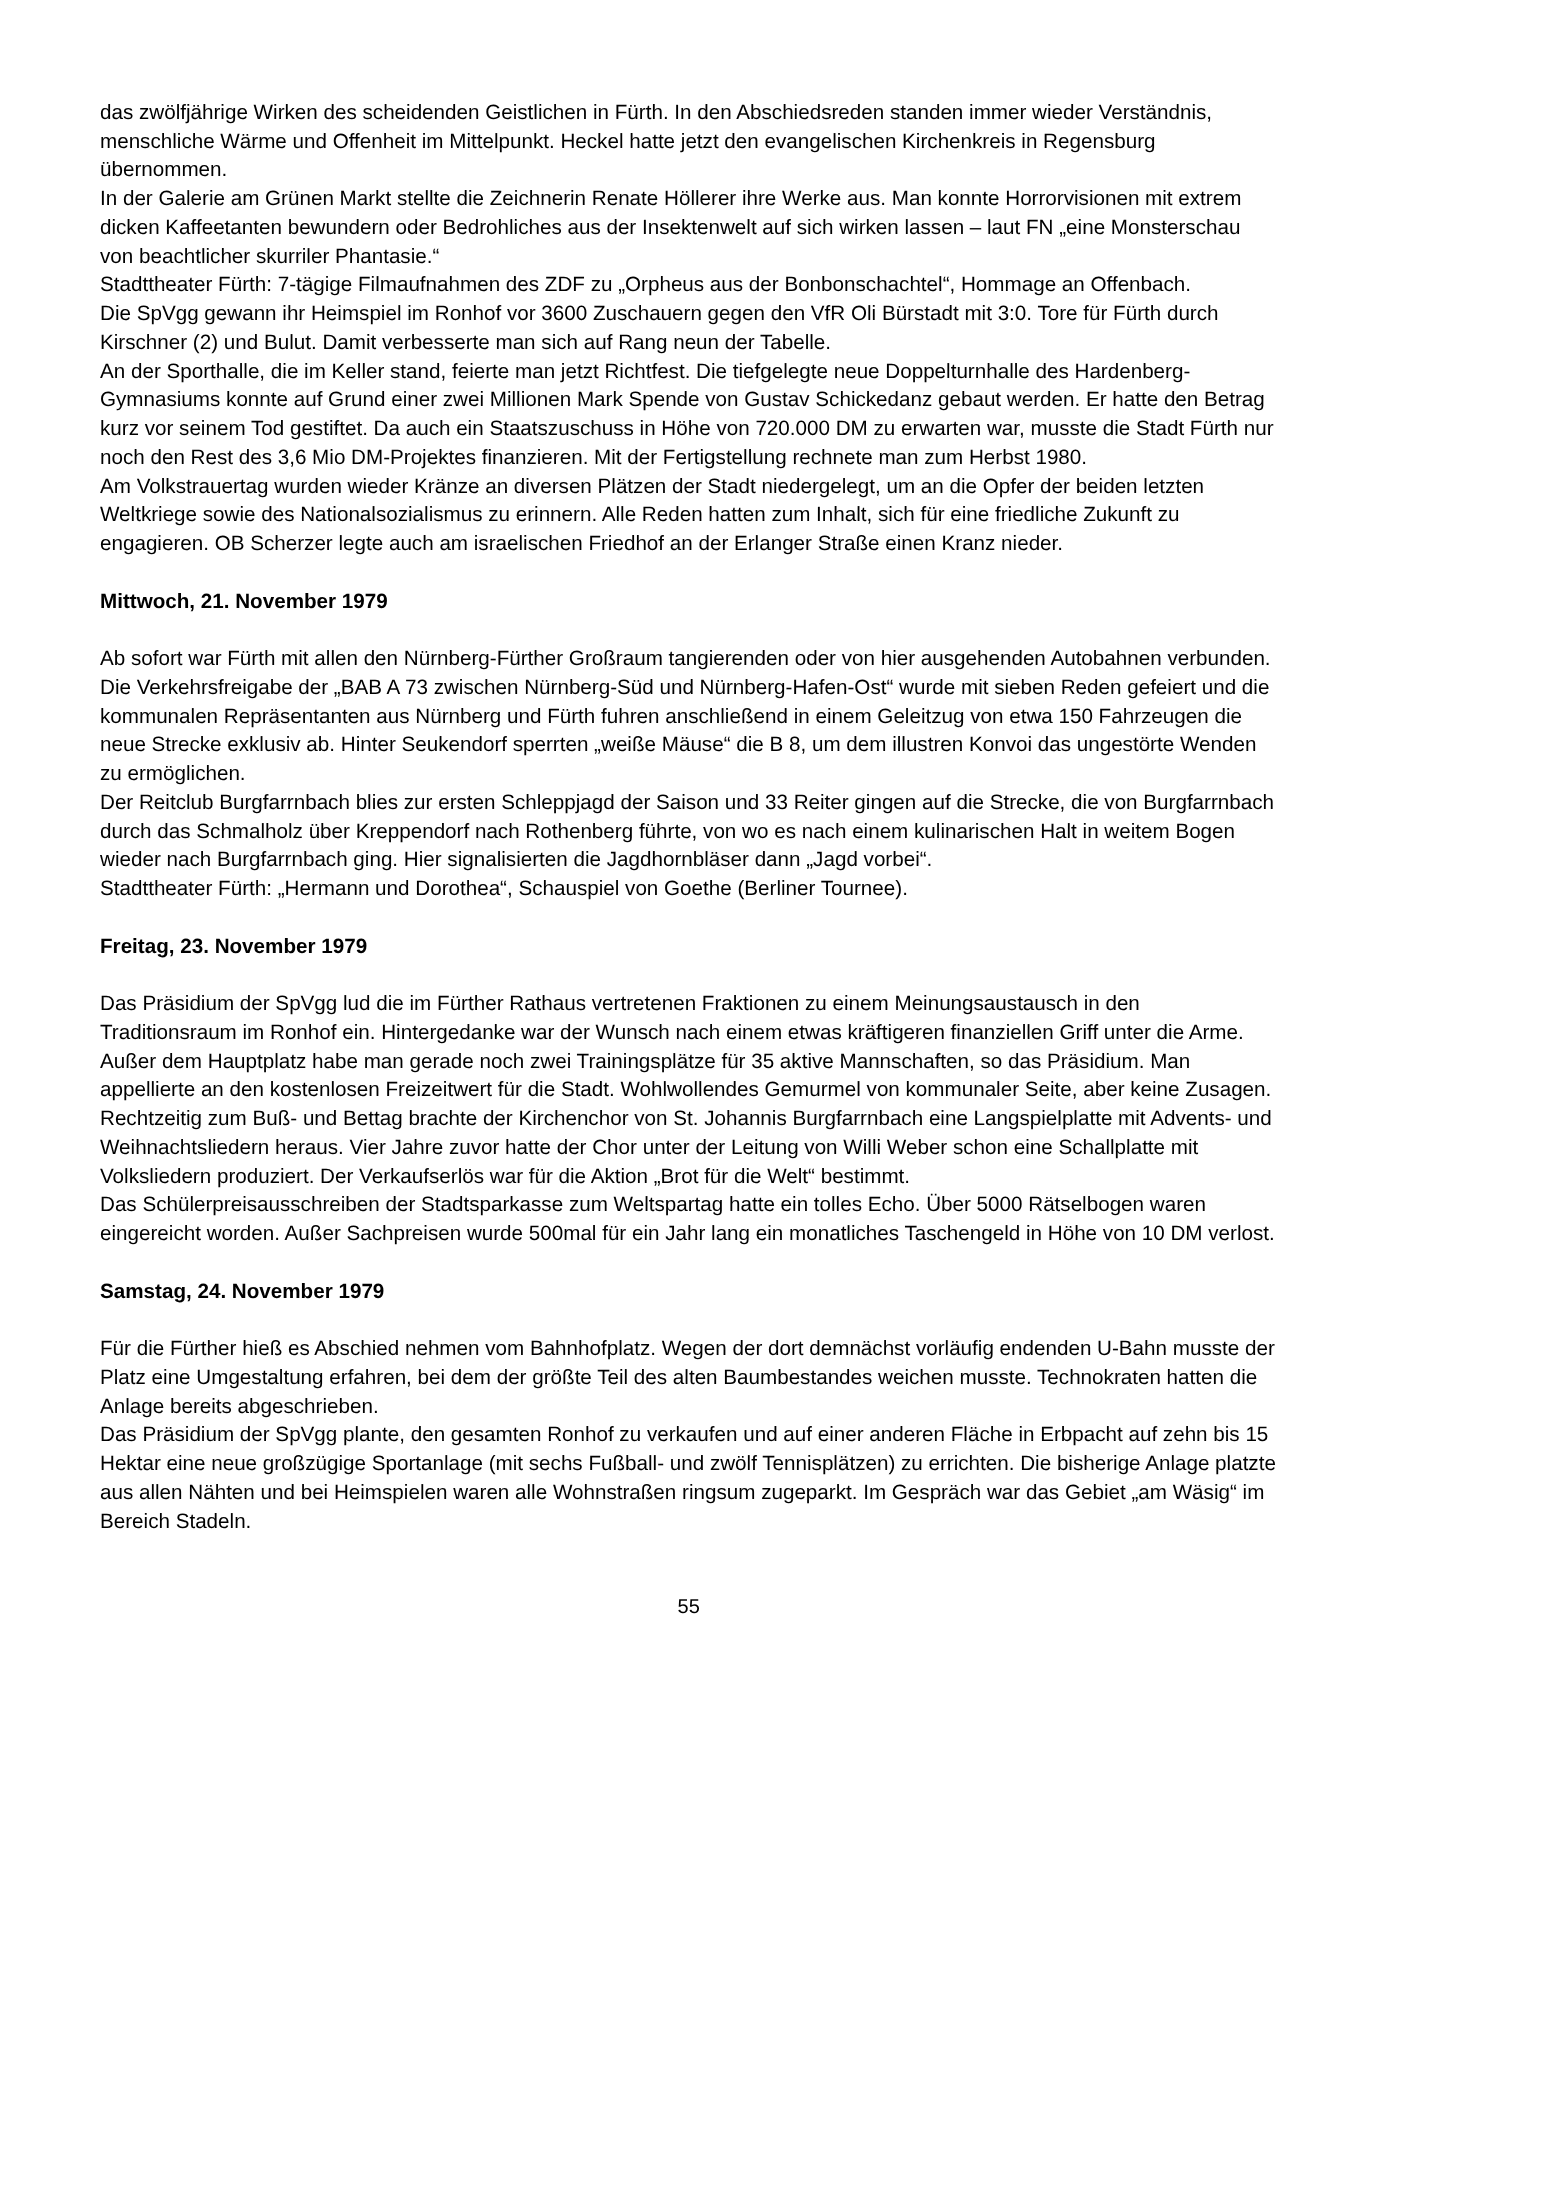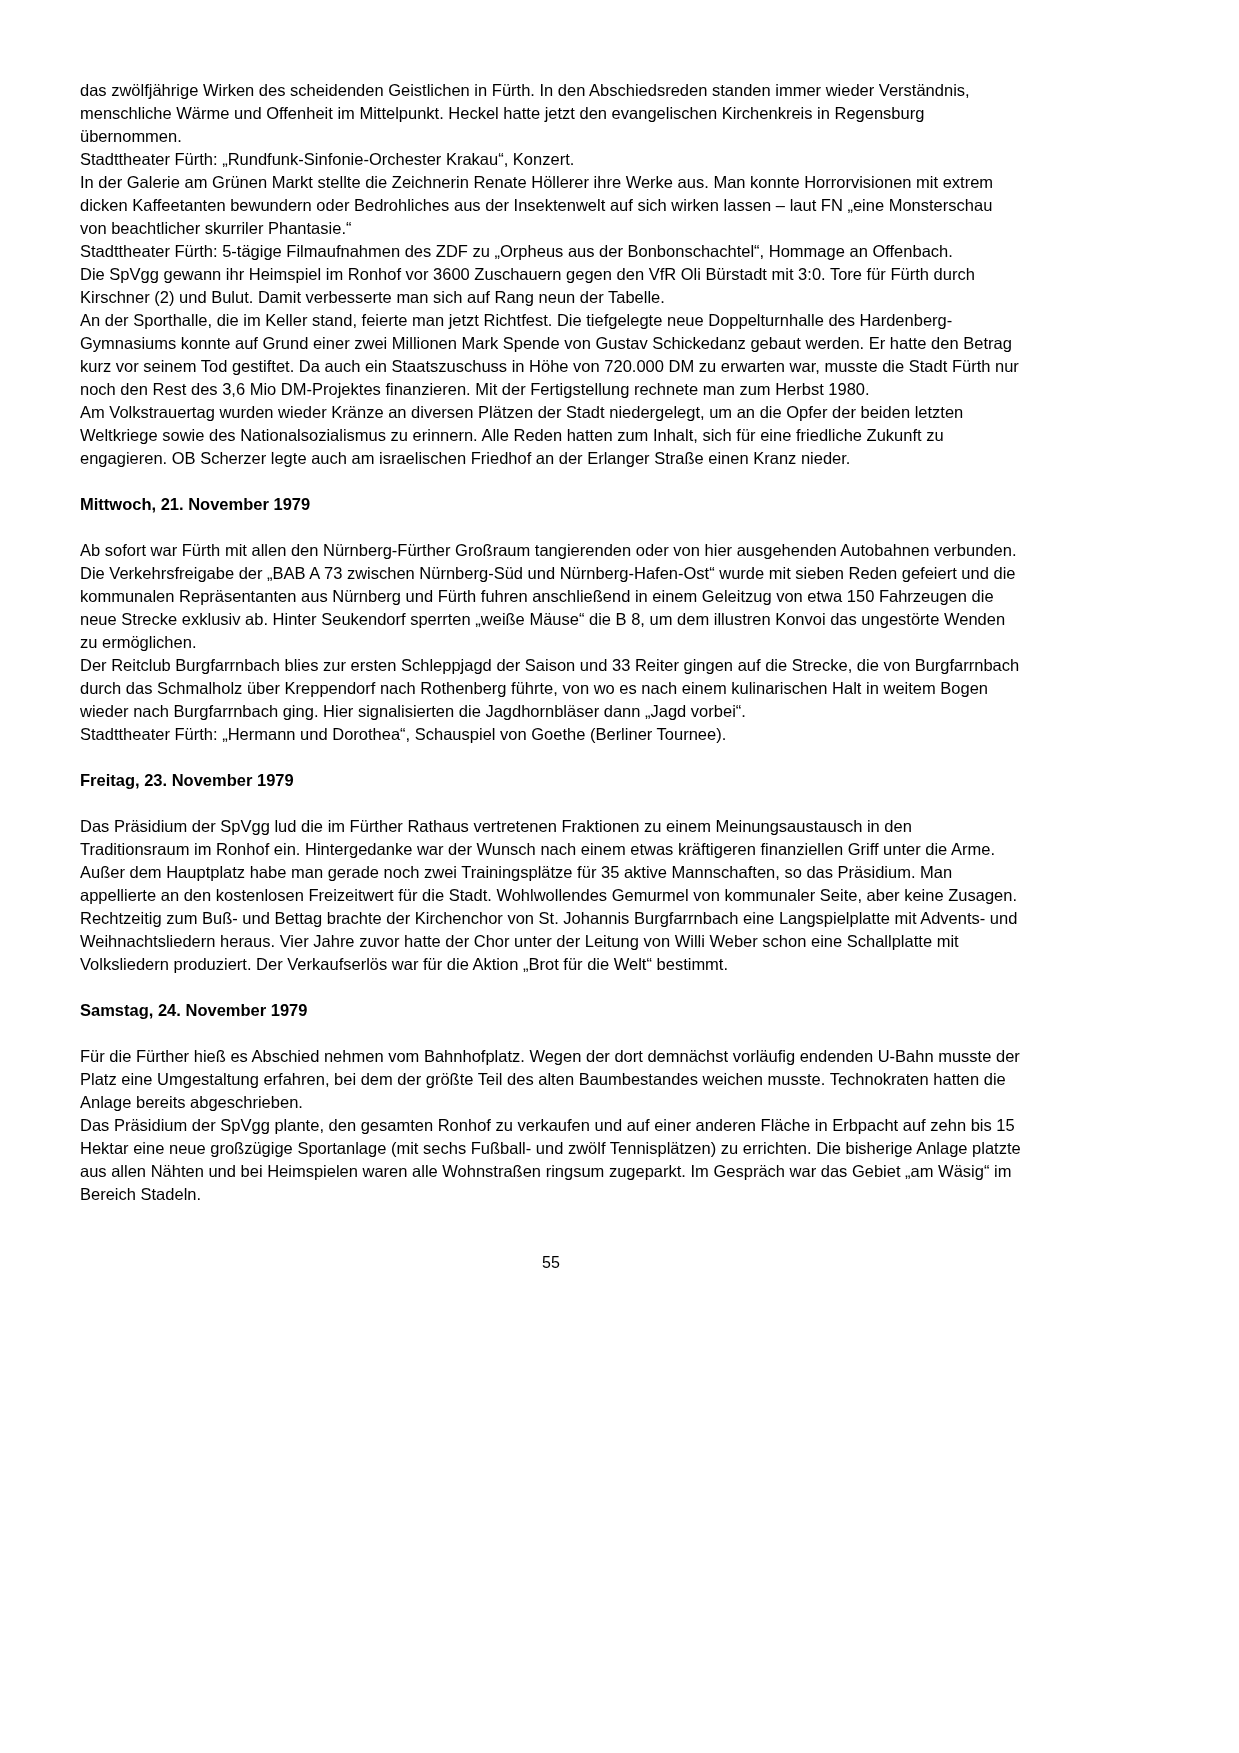--- a/index.html
+++ b/index.html
@@ -39,44 +39,44 @@
     margin-top: 45px;
   }
 </style>
 </head>
 <body>
 
 <div class="page">
   <div class="content">
 
     <p>das zwölfjährige Wirken des scheidenden Geistlichen in Fürth. In den Abschiedsreden standen immer wieder Verständnis, menschliche Wärme und Offenheit im Mittelpunkt. Heckel hatte jetzt den evangelischen Kirchenkreis in Regensburg übernommen.</p>
-    <p>Stadttheater Fürth: „Rundfunk-Sinfonie-Orchester Krakau“, Konzert.</p>
 
     <section>
       <p>In der Galerie am Grünen Markt stellte die Zeichnerin Renate Höllerer ihre Werke aus. Man konnte Horrorvisionen mit extrem dicken Kaffeetanten bewundern oder Bedrohliches aus der Insektenwelt auf sich wirken lassen – laut FN „eine Monsterschau von beachtlicher skurriler Phantasie.“</p>
-      <p>Stadttheater Fürth: 5-tägige Filmaufnahmen des ZDF zu „Orpheus aus der Bonbonschachtel“, Hommage an Offenbach.</p>
+      <p>Stadttheater Fürth: 7-tägige Filmaufnahmen des ZDF zu „Orpheus aus der Bonbonschachtel“, Hommage an Offenbach.</p>
       <p>Die SpVgg gewann ihr Heimspiel im Ronhof vor 3600 Zuschauern gegen den VfR Oli Bürstadt mit 3:0. Tore für Fürth durch Kirschner (2) und Bulut. Damit verbesserte man sich auf Rang neun der Tabelle.</p>
     </section>
 
     <section>
       <p>An der Sporthalle, die im Keller stand, feierte man jetzt Richtfest. Die tiefgelegte neue Doppelturnhalle des Hardenberg-Gymnasiums konnte auf Grund einer zwei Millionen Mark Spende von Gustav Schickedanz gebaut werden. Er hatte den Betrag kurz vor seinem Tod gestiftet. Da auch ein Staatszuschuss in Höhe von 720.000 DM zu erwarten war, musste die Stadt Fürth nur noch den Rest des 3,6 Mio DM-Projektes finanzieren. Mit der Fertigstellung rechnete man zum Herbst 1980.</p>
       <p>Am Volkstrauertag wurden wieder Kränze an diversen Plätzen der Stadt niedergelegt, um an die Opfer der beiden letzten Weltkriege sowie des Nationalsozialismus zu erinnern. Alle Reden hatten zum Inhalt, sich für eine friedliche Zukunft zu engagieren. OB Scherzer legte auch am israelischen Friedhof an der Erlanger Straße einen Kranz nieder.</p>
     </section>
 
     <section>
       <h2>Mittwoch, 21. November 1979</h2>
       <p>Ab sofort war Fürth mit allen den Nürnberg-Fürther Großraum tangierenden oder von hier ausgehenden Autobahnen verbunden. Die Verkehrsfreigabe der „BAB A 73 zwischen Nürnberg-Süd und Nürnberg-Hafen-Ost“ wurde mit sieben Reden gefeiert und die kommunalen Repräsentanten aus Nürnberg und Fürth fuhren anschließend in einem Geleitzug von etwa 150 Fahrzeugen die neue Strecke exklusiv ab. Hinter Seukendorf sperrten „weiße Mäuse“ die B 8, um dem illustren Konvoi das ungestörte Wenden zu ermöglichen.</p>
       <p>Der Reitclub Burgfarrnbach blies zur ersten Schleppjagd der Saison und 33 Reiter gingen auf die Strecke, die von Burgfarrnbach durch das Schmalholz über Kreppendorf nach Rothenberg führte, von wo es nach einem kulinarischen Halt in weitem Bogen wieder nach Burgfarrnbach ging. Hier signalisierten die Jagdhornbläser dann „Jagd vorbei“.</p>
       <p>Stadttheater Fürth: „Hermann und Dorothea“, Schauspiel von Goethe (Berliner Tournee).</p>
     </section>
 
     <section>
       <h2>Freitag, 23. November 1979</h2>
       <p>Das Präsidium der SpVgg lud die im Fürther Rathaus vertretenen Fraktionen zu einem Meinungsaustausch in den Traditionsraum im Ronhof ein. Hintergedanke war der Wunsch nach einem etwas kräftigeren finanziellen Griff unter die Arme. Außer dem Hauptplatz habe man gerade noch zwei Trainingsplätze für 35 aktive Mannschaften, so das Präsidium. Man appellierte an den kostenlosen Freizeitwert für die Stadt. Wohlwollendes Gemurmel von kommunaler Seite, aber keine Zusagen.</p>
       <p>Rechtzeitig zum Buß- und Bettag brachte der Kirchenchor von St. Johannis Burgfarrnbach eine Langspielplatte mit Advents- und Weihnachtsliedern heraus. Vier Jahre zuvor hatte der Chor unter der Leitung von Willi Weber schon eine Schallplatte mit Volksliedern produziert. Der Verkaufserlös war für die Aktion „Brot für die Welt“ bestimmt.</p>
+      <p>Das Schülerpreisausschreiben der Stadtsparkasse zum Weltspartag hatte ein tolles Echo. Über 5000 Rätselbogen waren eingereicht worden. Außer Sachpreisen wurde 500mal für ein Jahr lang ein monatliches Taschengeld in Höhe von 10 DM verlost.</p>
     </section>
 
     <section>
       <h2>Samstag, 24. November 1979</h2>
       <p>Für die Fürther hieß es Abschied nehmen vom Bahnhofplatz. Wegen der dort demnächst vorläufig endenden U-Bahn musste der Platz eine Umgestaltung erfahren, bei dem der größte Teil des alten Baumbestandes weichen musste. Technokraten hatten die Anlage bereits abgeschrieben.</p>
       <p>Das Präsidium der SpVgg plante, den gesamten Ronhof zu verkaufen und auf einer anderen Fläche in Erbpacht auf zehn bis 15 Hektar eine neue großzügige Sportanlage (mit sechs Fußball- und zwölf Tennisplätzen) zu errichten. Die bisherige Anlage platzte aus allen Nähten und bei Heimspielen waren alle Wohnstraßen ringsum zugeparkt. Im Gespräch war das Gebiet „am Wäsig“ im Bereich Stadeln.</p>
     </section>
 
   </div>
 

